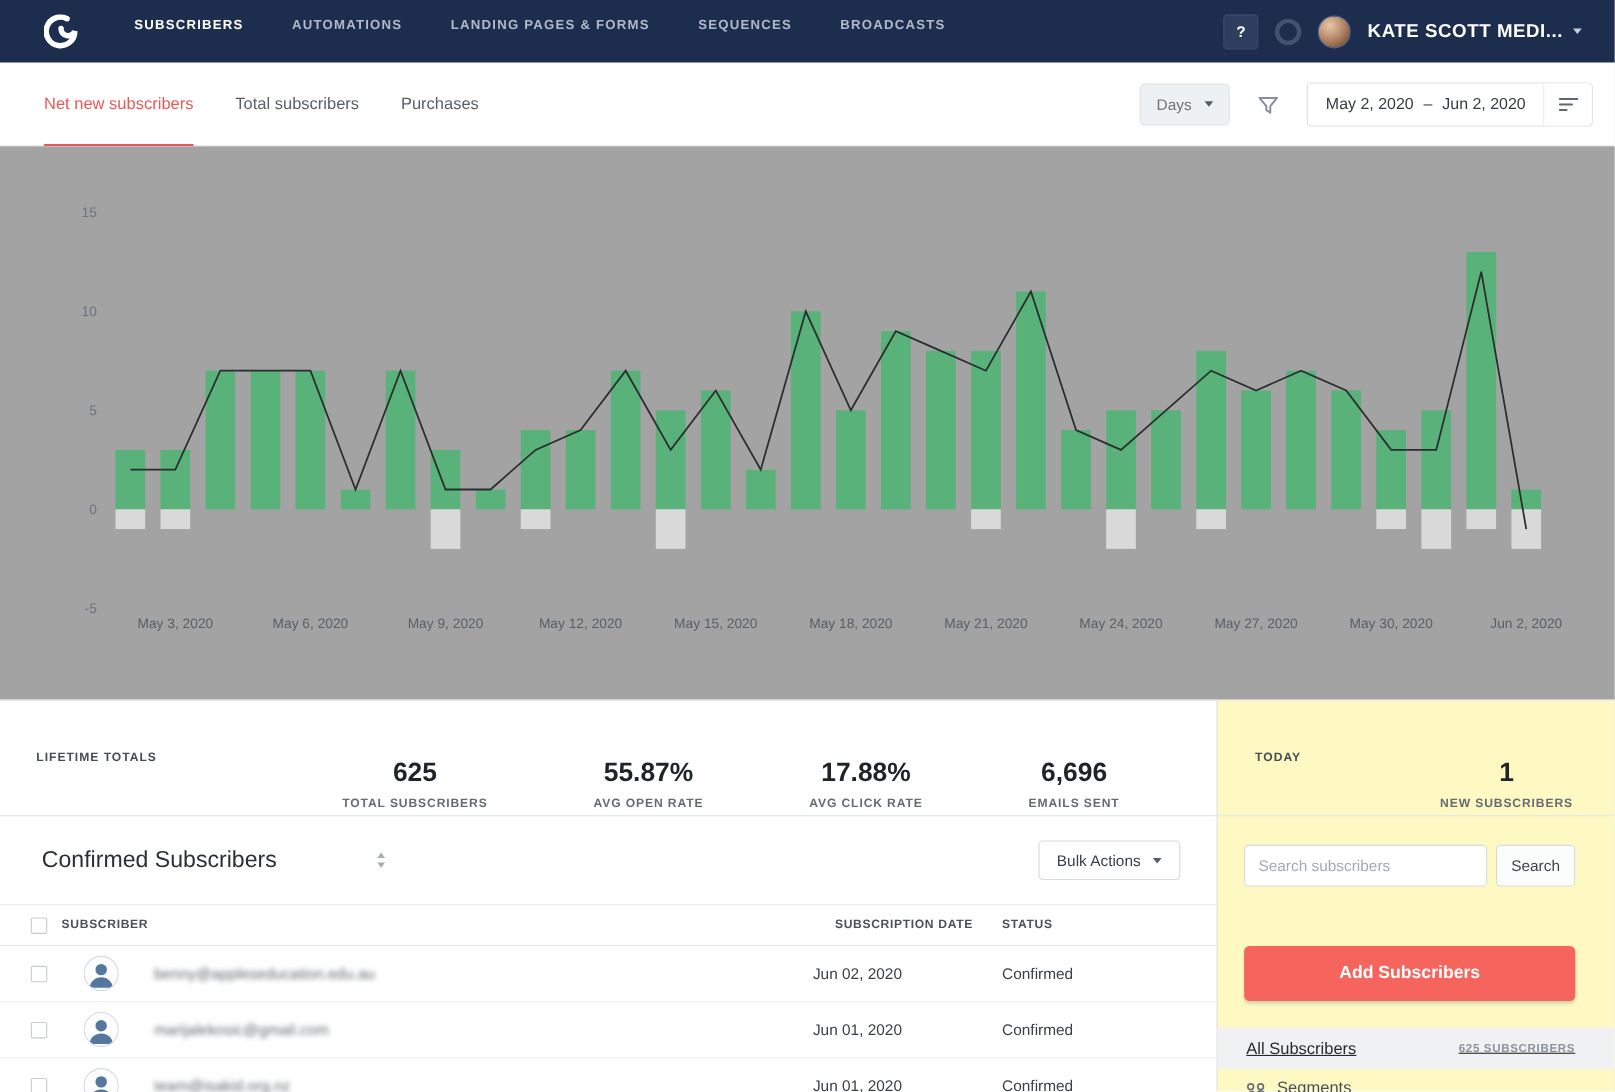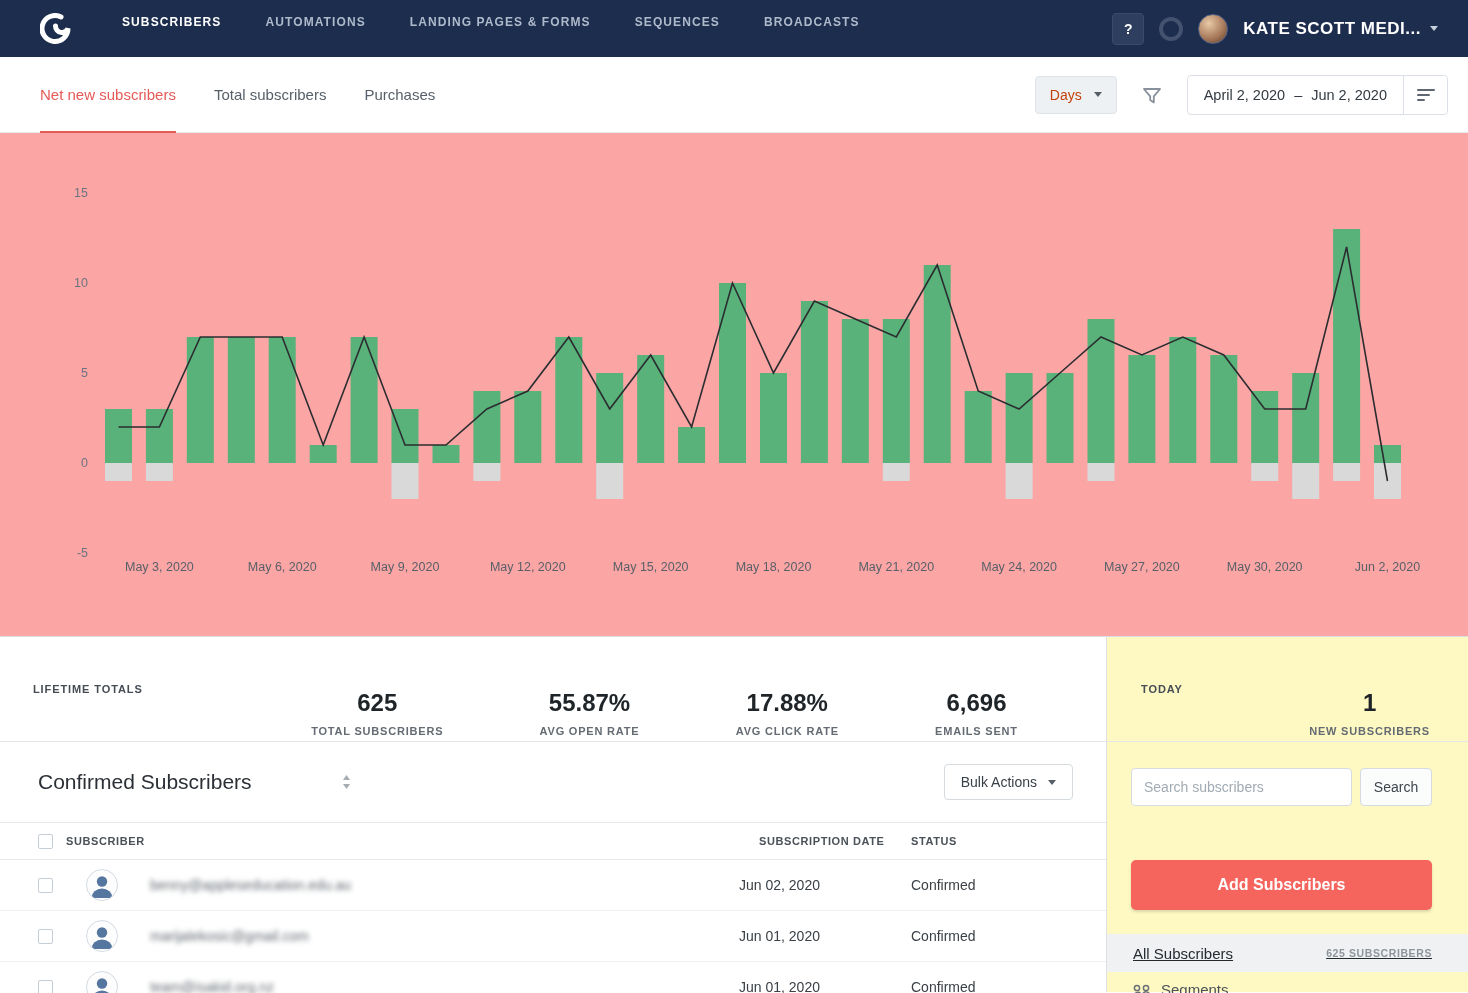--- a/index.html
+++ b/index.html
@@ -22,29 +22,29 @@
   .account { color:#fff; font-size:17px; font-weight:bold; letter-spacing:.5px; display:flex; align-items:center; gap:9px; cursor:pointer; white-space:nowrap; }
   .caret-down { width:0; height:0; border-left:4px solid transparent; border-right:4px solid transparent; border-top:5px solid #c6cedb; }
   .caret-dark { width:0; height:0; border-left:4px solid transparent; border-right:4px solid transparent; border-top:5px solid #555d66; }
 
   
   .subbar { height:76px; border-bottom:1px solid #e7eaee; display:flex; align-items:center; padding:0 20px 0 40px; background:#fff; }
   .tab { font-size:15px; color:#57606a; margin-right:38px; height:76px; display:flex; align-items:center; cursor:pointer; }
   .tab.active { color:#e45a57; box-shadow: inset 0 -2px 0 #e45a57; }
   .controls { margin-left:auto; display:flex; align-items:center; gap:24px; }
   .days-select { height:38px; padding:0 14px; background:#eef1f4; border:1px solid #dfe3e8; border-radius:4px;
-                 display:flex; align-items:center; gap:12px; font-size:14px; color:#c2410c; cursor:pointer; }
+                 display:flex; align-items:center; gap:12px; font-size:14px; color:#737373; cursor:pointer; }
   .filter-btn { background:none; border:0; cursor:pointer; display:flex; }
   .date-box { height:40px; border:1px solid #dbe0e6; border-radius:4px; display:flex; align-items:center; background:#fff; }
   .date-text { padding:0 16px; font-size:14.5px; color:#333a41; display:flex; gap:9px; cursor:text; }
   .date-menu-btn { width:44px; height:38px; border:0; border-left:1px solid #dbe0e6; display:flex; align-items:center;
                    justify-content:center; background:#fff; border-radius:0 4px 4px 0; cursor:pointer; }
 
   
-  .chart-wrap { height:503px; background:#fca5a5; }
+  .chart-wrap { height:503px; background:#a3a3a3; }
   .chart-wrap svg { display:block; margin-left:8px; }
   .ytick { font-size:12.5px; fill:#6b7480; }
   .xtick { font-size:12.5px; fill:#586069; }
 
   
   .lower { display:flex; height:356px; border-top:1px solid #d9dee3; }
   .main-col { width:1106px; flex:0 0 auto; }
   .side { width:362px; flex:0 0 auto; border-left:1px solid #dde1e6; background:#fef9c3; }
 
   .stats-row { height:105px; border-bottom:1px solid #e3e7eb; display:flex; align-items:center; padding-left:33px; }
@@ -56,21 +56,21 @@
 
   .today { height:105px; border-bottom:1px solid #e3e7eb; display:flex; align-items:center; justify-content:space-between; padding:0 38px 0 34px; }
 
   .list-head { height:80px; display:flex; align-items:center; padding:0 33px 0 38px; }
   .list-title { font-size:21px; color:#2b3036; font-weight:normal; }
   .sort-toggle { margin-left:90px; background:none; border:0; cursor:pointer; display:flex; }
   .bulk-btn { margin-left:auto; height:36px; padding:0 16px; background:#fff; border:1px solid #d4dade; border-radius:4px;
               font-size:14px; color:#383f46; display:flex; align-items:center; gap:11px; cursor:pointer; }
 
   .t-head, .t-row { display:grid; grid-template-columns:16px 32px 1fr 140px 180px; column-gap:12px; align-items:center;
-                    padding-left:38px; padding-right:15px; }
+                    padding-left:28px; padding-right:15px; }
   .t-head { height:38px; border-top:1px solid #e6e9ec; border-bottom:1px solid #e6e9ec; }
   .th { font-size:11px; font-weight:bold; letter-spacing:.6px; color:#4a5158; }
   .th-subscriber { grid-column:2 / 4; }
   .t-row { height:51px; border-bottom:1px solid #eef1f3; cursor:pointer;gap:32px; }
   .cb { appearance:none; -webkit-appearance:none; width:15px; height:15px; border:1px solid #c6ccd3; border-radius:2px; background:#fff; cursor:pointer; }
   .email { filter:blur(2.5px); color:#646b72; font-size:14px; overflow:hidden; white-space:nowrap; }
   .cell { font-size:14px; color:#3a4046; }
   .row-avatar { width:32px; height:32px; display:block; }
 
   
@@ -124,21 +124,21 @@
       <span>Days</span>
       <span class="caret-dark"></span>
     </div>
     <button class="filter-btn">
       <svg width="22" height="22" viewBox="0 0 22 22" fill="none" stroke="#87909a" stroke-width="1.8" stroke-linejoin="round">
         <path d="M3 5 h16 l-6.2 7.4 v6 l-3.6 -2.3 v-3.7 z"></path>
       </svg>
     </button>
     <div class="date-box">
       <div class="date-text">
-        <span>April 2, 2020</span>
+        <span>May 2, 2020</span>
         <span>–</span>
         <span>Jun 2, 2020</span>
       </div>
       <button class="date-menu-btn">
         <svg width="18" height="16" viewBox="0 0 18 16" stroke="#5f6872" stroke-width="2" stroke-linecap="round">
           <line x1="1" y1="3" x2="17" y2="3"></line>
           <line x1="1" y1="8" x2="12" y2="8"></line>
           <line x1="1" y1="13" x2="7" y2="13"></line>
         </svg>
       </button>

